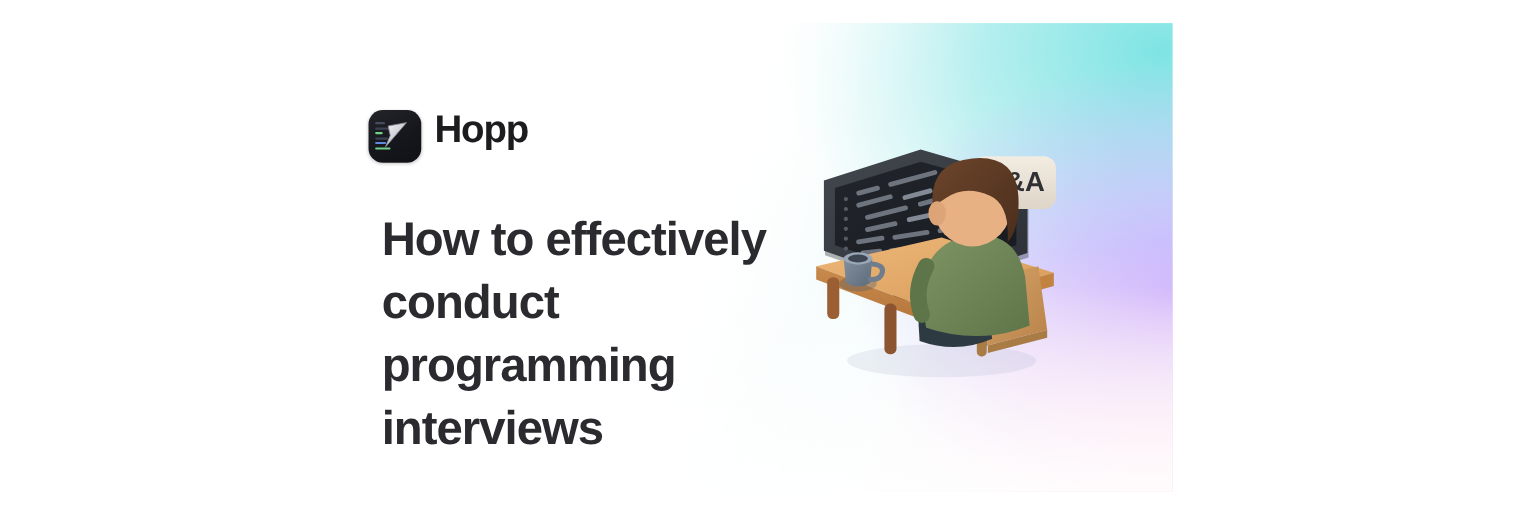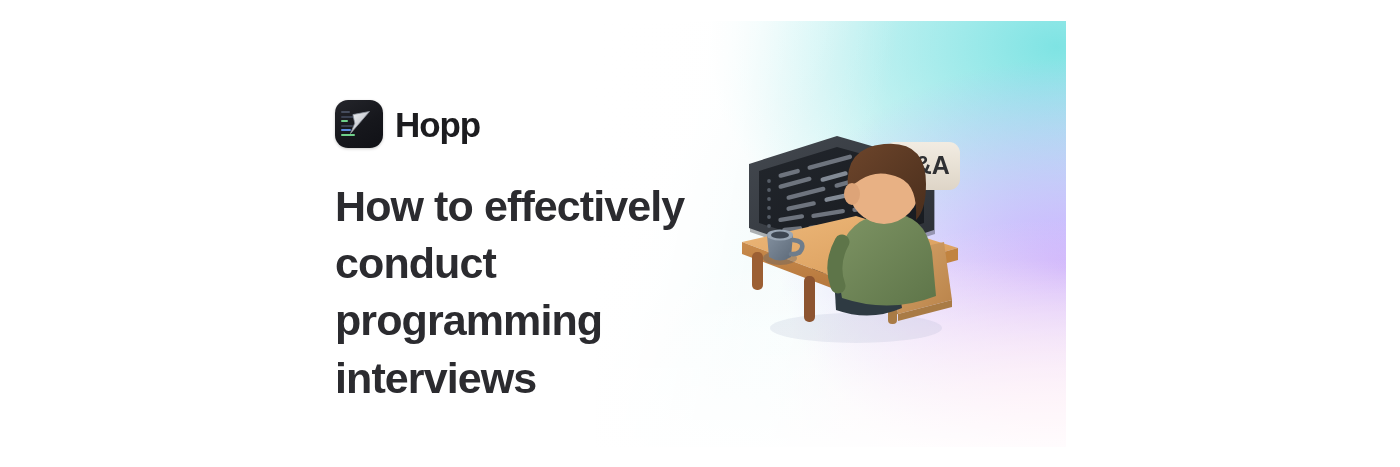--- a/index.html
+++ b/index.html
@@ -47,21 +47,21 @@
     background: linear-gradient(to bottom, rgba(255,255,255,0) 56%, rgba(255,255,255,.55) 84%, rgba(255,255,255,.88) 100%);
     pointer-events: none;
   }
 
   
   .brand-lockup {
     position: absolute;
     left: 335px;
     top: 100px;
     display: flex;
-    align-items: center;
+    align-items: flex-start;
     gap: 12px;
   }
   .brand-mark {
     position: relative;
     width: 48px;
     height: 48px;
     border-radius: 13px;
     background: linear-gradient(150deg, #24252b 0%, #16171c 55%, #101116 100%);
     overflow: hidden;
     flex: none;
@@ -103,21 +103,21 @@
     line-height: 1;
     white-space: nowrap;
   }
 
   
   .headline {
     position: absolute;
     left: 335px;
     top: 178px;
     width: 400px;
-    margin: 0;
+    margin: 12px;
     font-size: 43px;
     font-weight: 700;
     line-height: 1.33;
     letter-spacing: -0.9px;
     color: #2b2b2f;
   }
 
   
   .illustration {
     position: absolute;

